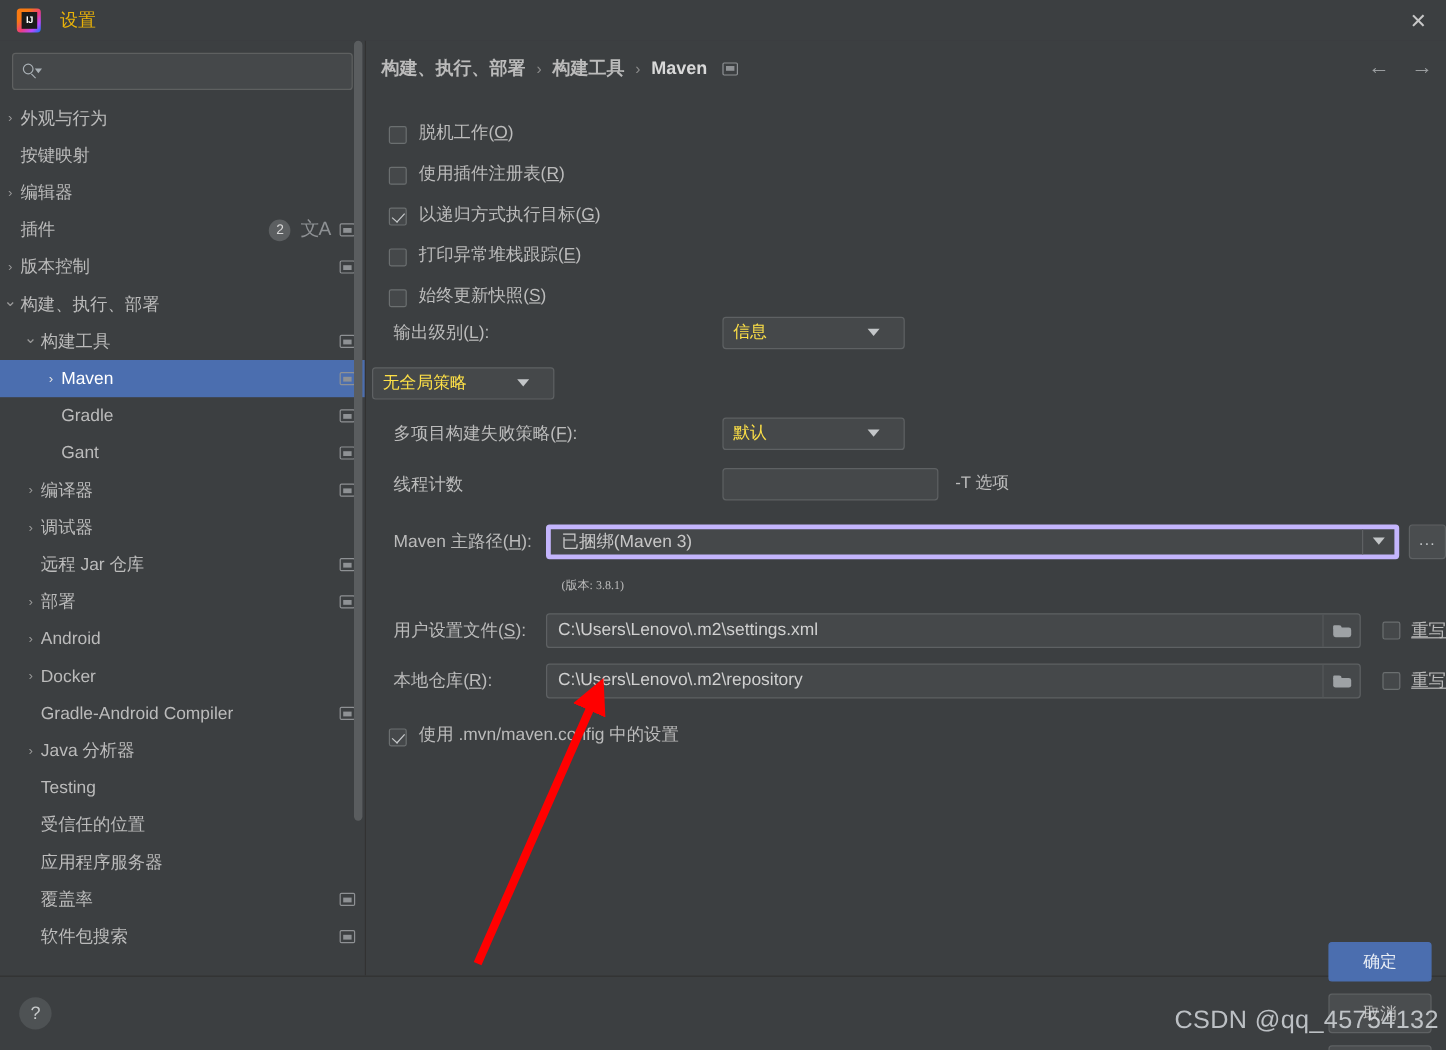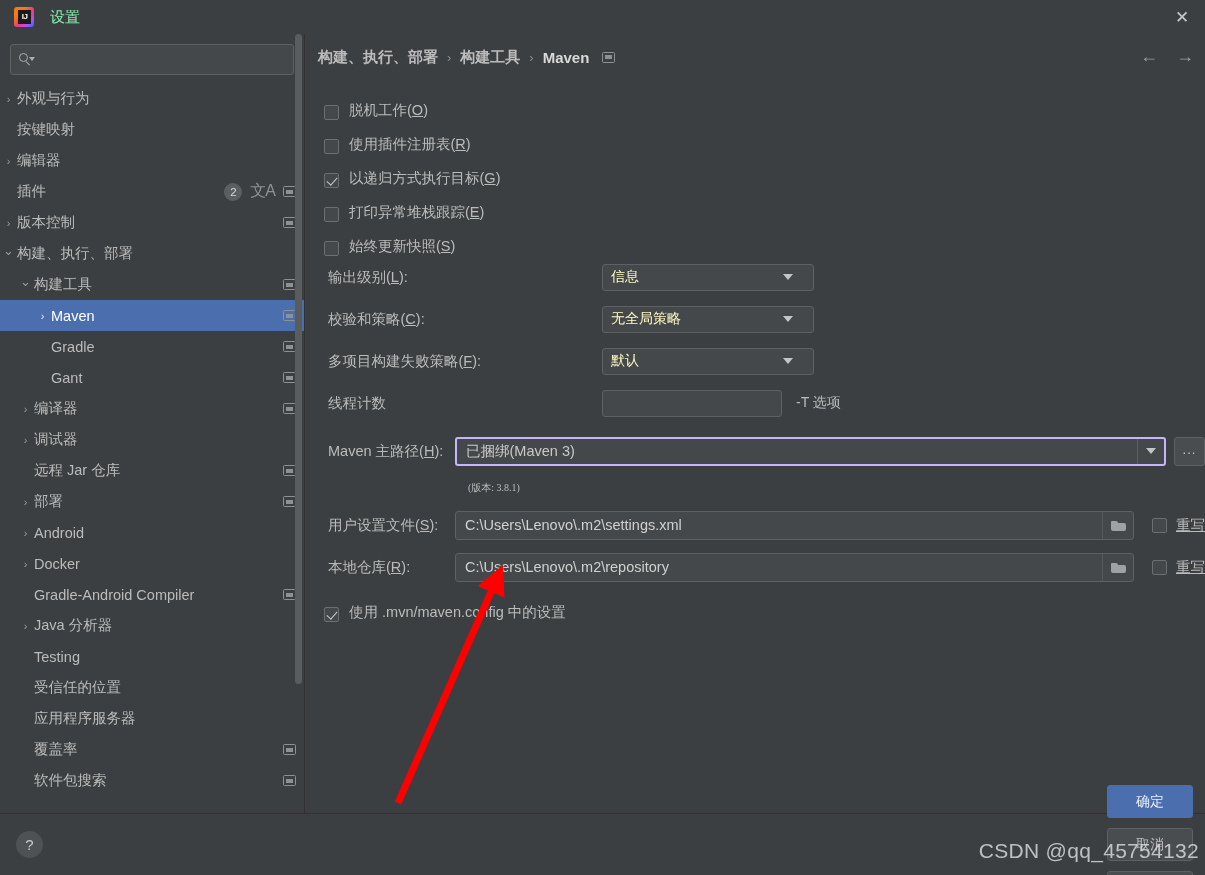--- a/index.html
+++ b/index.html
@@ -39,21 +39,21 @@
     position: absolute; inset: 3px 3px 3px 4px;
     background: #1b1b1b;
     color: #fff;
     font-size: 8px; font-weight: bold;
     line-height: 14px; text-align: center;
     letter-spacing: -0.5px;
   }
   .title-text {
     margin-left: 16px;
     font-size: 15px;
-    color: #86efac;
+    color: #eab308;
   }
   .win-close {
     position: absolute; right: 0; top: 0;
     width: 46px; height: 34px;
     display: flex; align-items: center; justify-content: center;
     color: #c8c8c8; font-size: 17px; line-height: 1;
     cursor: default;
   }
 
   
@@ -220,26 +220,26 @@
     display: flex; align-items: center;
     height: 42px;
     padding-left: 5px;
   }
   .frow .flabel {
     width: 292px; min-width: 292px;
     font-size: 14.5px; color: #bbbbbb;
     padding-left: 18px;
   }
   .combo {
-    width: 212px; height: 27px;
+    width: 152px; height: 27px;
     background: #45484a;
     border: 1px solid #5e6163;
     border-radius: 3px;
     display: flex; align-items: center;
-    font-size: 14px; color: #fef9c3;
+    font-size: 14px; color: #fde047;
     padding: 0 12px 0 8px;
     cursor: default;
   }
   .combo .val { flex: 1; }
   .combo .cchev {
     width: 26px; display: flex; align-items: center; justify-content: center;
   }
   .chev-down {
     width: 0; height: 0;
     border-left: 5px solid transparent;
@@ -252,21 +252,21 @@
     border: 1px solid #5e6163;
     border-radius: 3px;
   }
   .suffix { margin-left: 14px; font-size: 14px; color: #bbbbbb; }
 
   
   .frow.wide .flabel { width: 145px; min-width: 145px; padding-left: 18px; }
   .wide-combo {
     flex: 1; height: 29px;
     background: #45484a;
-    border: 2px solid #c4b5fd;
+    border: 4px solid #c4b5fd;
     border-radius: 3px;
     display: flex; align-items: center;
     font-size: 14.5px; color: #c8c8c8;
     padding-left: 9px;
     margin-right: 0;
     min-width: 0;
   }
   .wide-combo .wval { flex: 1; overflow: hidden; white-space: nowrap; }
   .wide-combo .wchev {
     width: 27px; height: 100%;
@@ -608,21 +608,20 @@
             <div class="frow">
               <div class="flabel"><span>输出级别(</span><span class="mn">L</span><span>):</span></div>
               <div class="combo">
                 <span class="val">信息</span>
                 <span class="cchev">
                   <span class="chev-down"></span>
                 </span>
               </div>
             </div>
             <div class="frow">
-              <div class="flabel"><span>校验和策略(</span><span class="mn">C</span><span>):</span></div>
               <div class="combo">
                 <span class="val">无全局策略</span>
                 <span class="cchev">
                   <span class="chev-down"></span>
                 </span>
               </div>
             </div>
             <div class="frow">
               <div class="flabel"><span>多项目构建失败策略(</span><span class="mn">F</span><span>):</span></div>
               <div class="combo">

